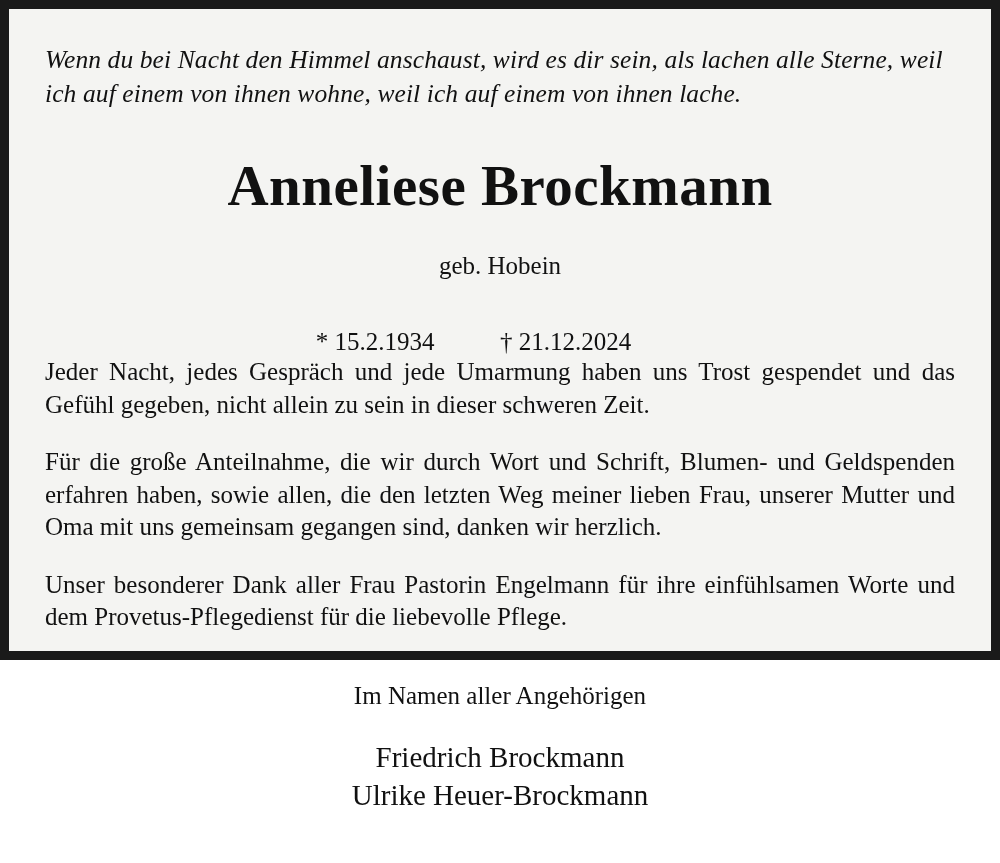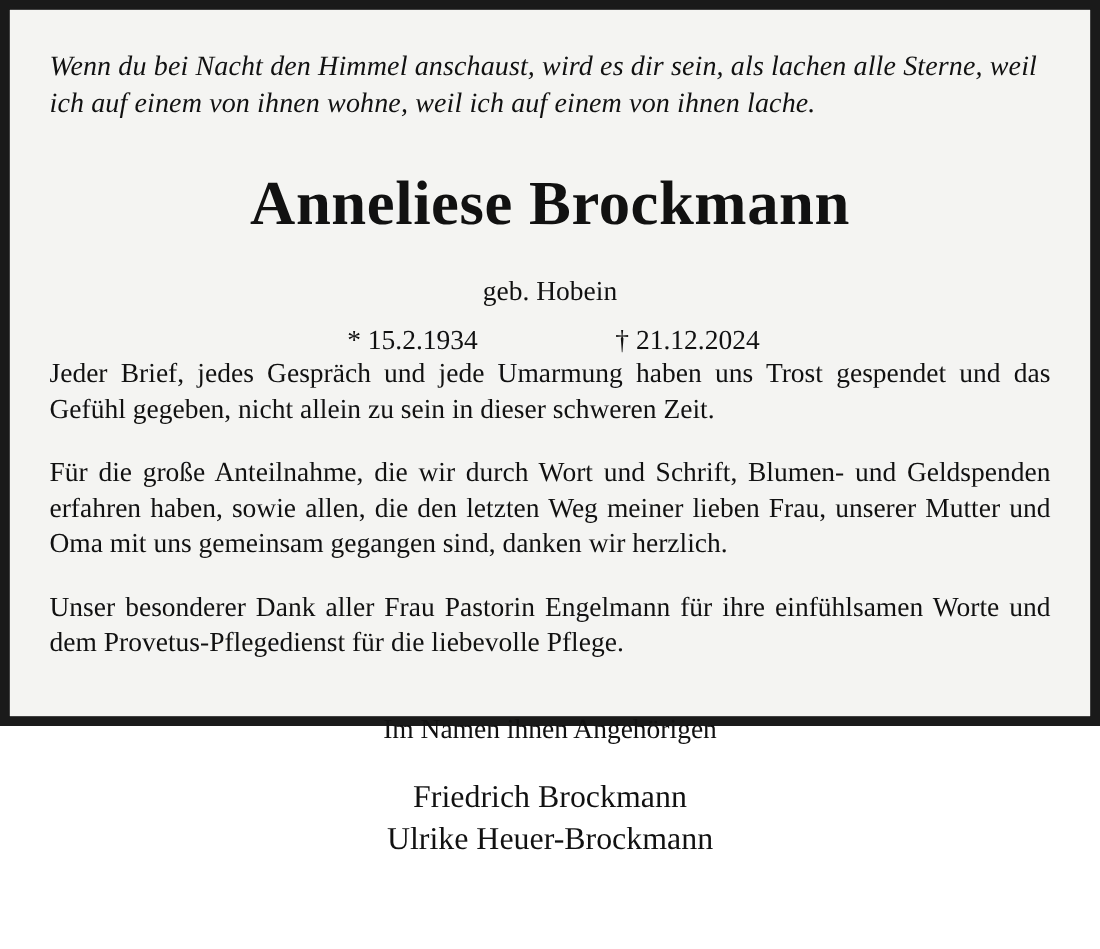--- a/index.html
+++ b/index.html
@@ -58,21 +58,22 @@
     align-items: baseline;
     margin-top: 16px;
     font-size: 25px;
   }
   .dates .birth {
     width: 250px;
     text-align: center;
   }
   .dates .death {
     width: 250px;
-    text-align: center;
+    text-align: left;
+    margin-top: 32px;
   }
   .body-text {
     font-size: 25px;
     line-height: 1.30;
     text-align: justify;
     text-justify: inter-word;
     margin-top: 0;
   }
   .para {
   }
@@ -104,26 +105,26 @@
     <h1 class="name">Anneliese Brockmann</h1>
 
     <div class="maiden">geb. Hobein</div>
 
     <div class="dates">
       <span class="birth">* 15.2.1934</span>
       <span class="death">† 21.12.2024</span>
     </div>
 
     <div class="body-text">
-      <p class="para p1">Jeder Brief, jedes Gespräch und jede Umarmung haben uns Trost gespendet und das Gefühl gegeben, nicht allein zu sein in dieser schweren Zeit.</p>
+      <p class="para p1">Jeder Nacht, jedes Gespräch und jede Umarmung haben uns Trost gespendet und das Gefühl gegeben, nicht allein zu sein in dieser schweren Zeit.</p>
       <p class="para">Für die große Anteilnahme, die wir durch Wort und Schrift, Blumen- und Geldspenden erfahren haben, sowie allen, die den letzten Weg meiner lieben Frau, unserer Mutter und Oma mit uns gemeinsam gegangen sind, danken wir herzlich.</p>
       <p class="para">Unser besonderer Dank aller Frau Pastorin Engelmann für ihre einfühlsamen Worte und dem Provetus-Pflegedienst für die liebevolle Pflege.</p>
     </div>
 
-    <div class="closing">Im Namen ihnen Angehörigen</div>
+    <div class="closing">Im Namen aller Angehörigen</div>
 
     <div class="family">
       <div>Friedrich Brockmann</div>
       <div>Ulrike Heuer-Brockmann</div>
     </div>
 
   </div>
 </div>
 
 </body></html>

